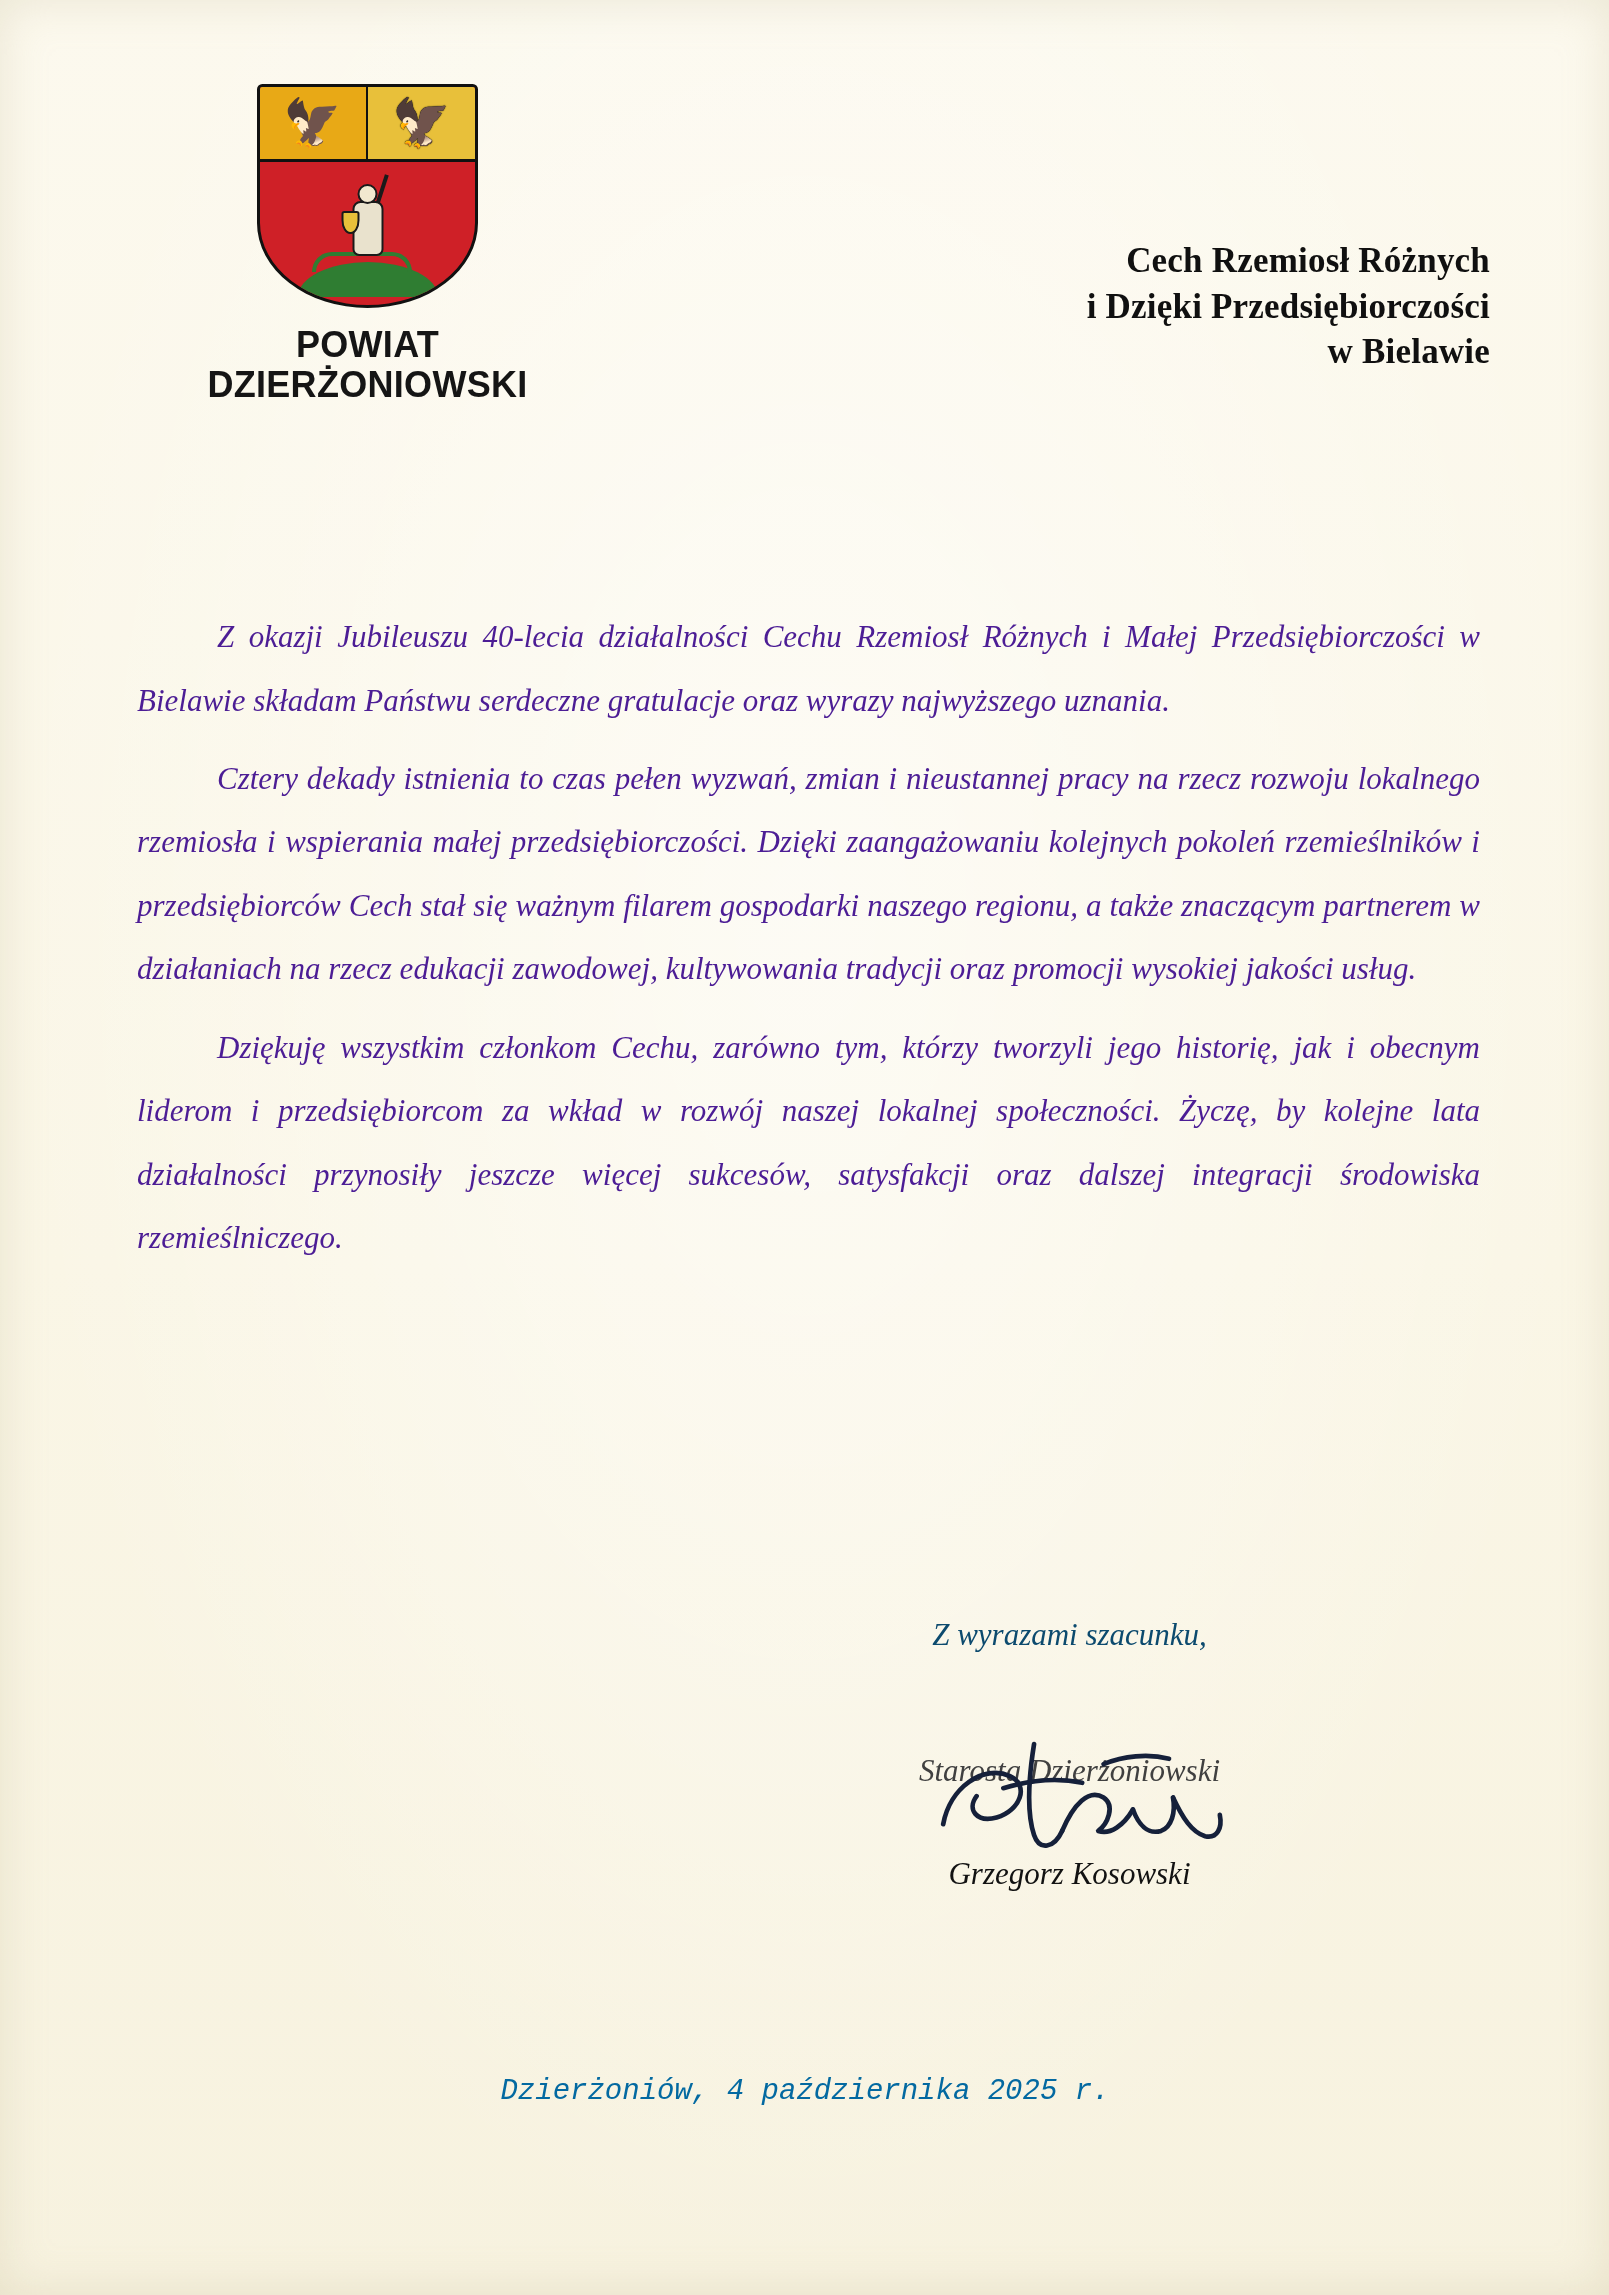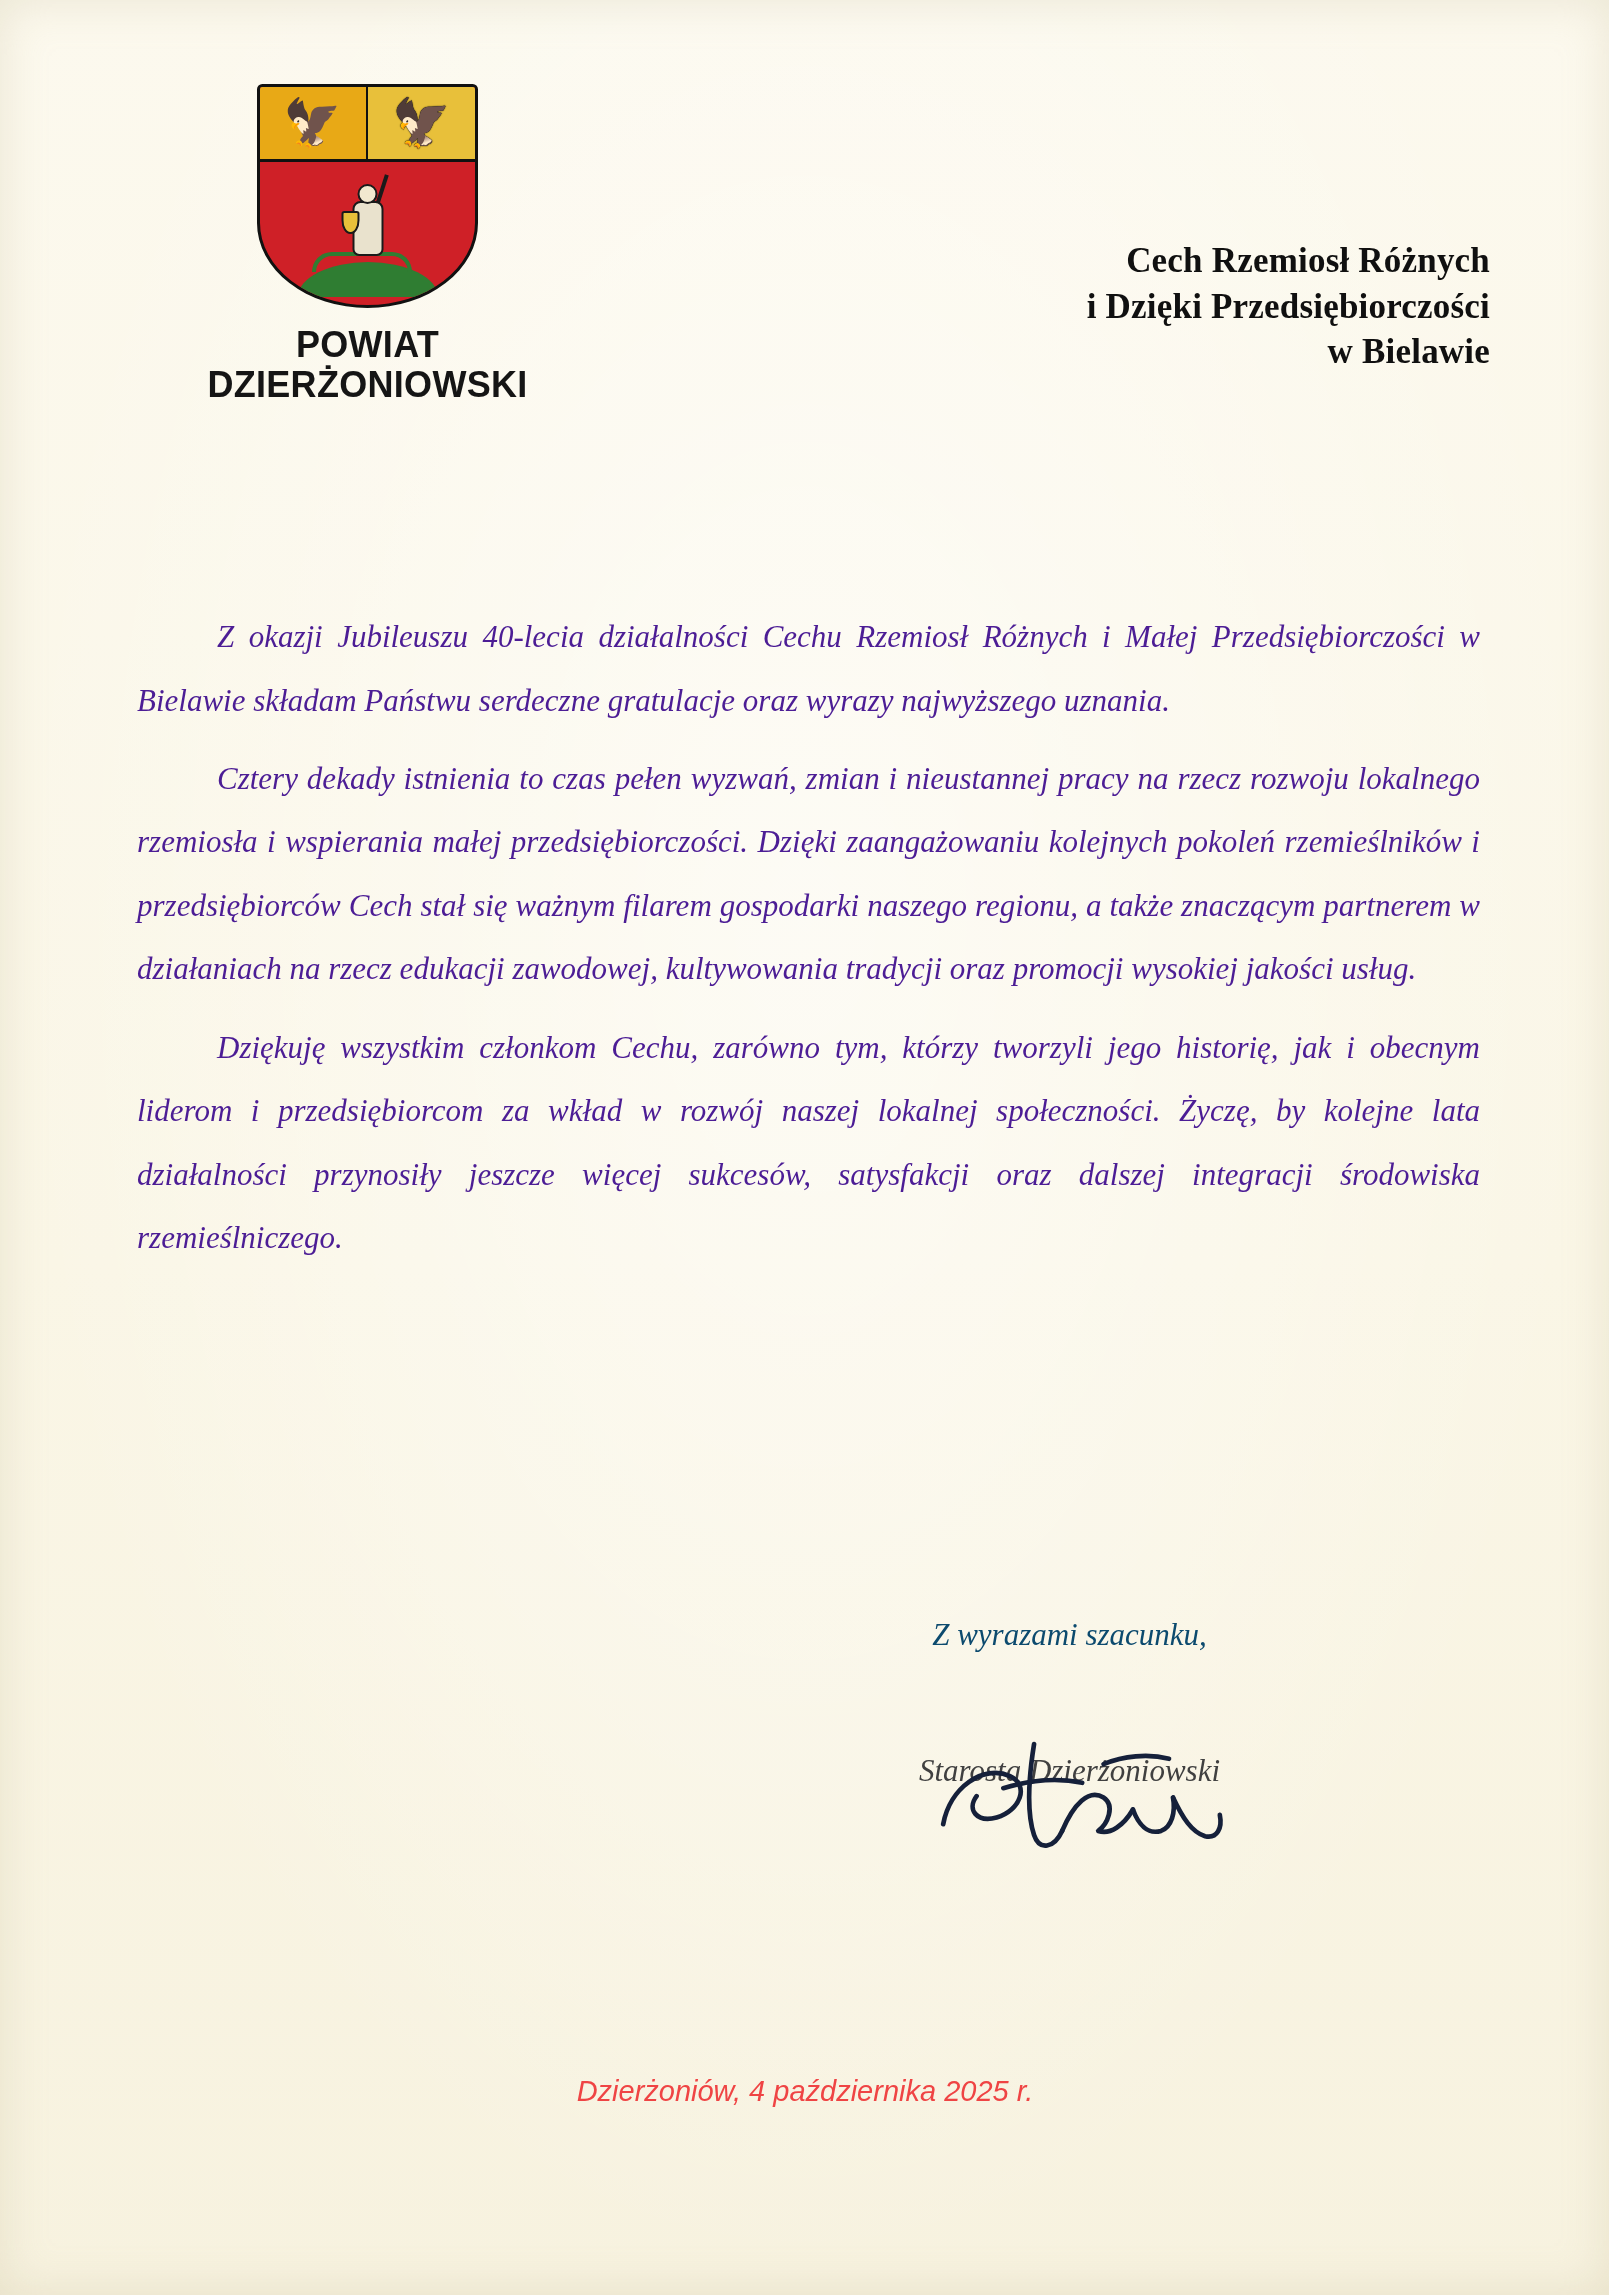--- a/index.html
+++ b/index.html
@@ -255,24 +255,24 @@
 
   
   .footer {
     position: absolute;
     left: 0;
     top: 2075px;
     width: 100%;
     text-align: center;
   }
   .footer-date {
-    font-family: Liberation Sans, sans-serif;
+    font-family: Liberation Mono, monospace;
     font-style: italic;
     font-size: 29px;
-    color: #ef4444;
+    color: #0369a1;
   }
 </style>
 </head>
 <body>
 
 <div class="page">
   <div class="paper-tint"></div>
   <div class="edge-shade"></div>
 
   <div class="header">
@@ -313,20 +313,21 @@
 
   <div class="body-text">
     <p class="para">Z okazji Jubileuszu 40-lecia działalności Cechu Rzemiosł Różnych i Małej Przedsiębiorczości w Bielawie składam Państwu serdeczne gratulacje oraz wyrazy najwyższego uznania.</p>
     <p class="para">Cztery dekady istnienia to czas pełen wyzwań, zmian i nieustannej pracy na rzecz rozwoju lokalnego rzemiosła i wspierania małej przedsiębiorczości. Dzięki zaangażowaniu kolejnych pokoleń rzemieślników i przedsiębiorców Cech stał się ważnym filarem gospodarki naszego regionu, a także znaczącym partnerem w działaniach na rzecz edukacji zawodowej, kultywowania tradycji oraz promocji wysokiej jakości usług.</p>
     <p class="para">Dziękuję wszystkim członkom Cechu, zarówno tym, którzy tworzyli jego historię, jak i obecnym liderom i przedsiębiorcom za wkład w rozwój naszej lokalnej społeczności. Życzę, by kolejne lata działalności przynosiły jeszcze więcej sukcesów, satysfakcji oraz dalszej integracji środowiska rzemieślniczego.</p>
   </div>
 
   <div class="sign-block">
     <div class="sign-regards">Z wyrazami szacunku,</div>
     <div class="sign-title">Starosta Dzierżoniowski</div>
+    <div class="sign-name">Grzegorz Kosowski</div>
 
     <svg class="signature-svg" viewBox="0 0 540 220">
       <g fill="none" stroke="#15203a" stroke-width="7" stroke-linecap="round" stroke-linejoin="round">
         <path d="M60 150 C 70 95, 120 60, 160 78 C 190 92, 175 130, 140 140 C 110 148, 95 128, 110 108"></path>
         <path d="M196 30 C 188 80, 184 130, 196 166 C 204 190, 226 186, 238 160"></path>
         <path d="M150 96 C 190 84, 230 80, 268 88"></path>
         <path d="M238 160 C 255 120, 278 96, 300 110 C 318 122, 306 150, 292 160 C 310 166, 330 152, 344 128"></path>
         <path d="M344 128 C 352 150, 366 166, 386 160 C 402 154, 408 132, 404 110"></path>
         <path d="M404 110 C 418 140, 432 162, 452 168 C 470 172, 478 156, 474 136"></path>
         <path d="M300 60 C 330 48, 366 44, 398 52"></path>

